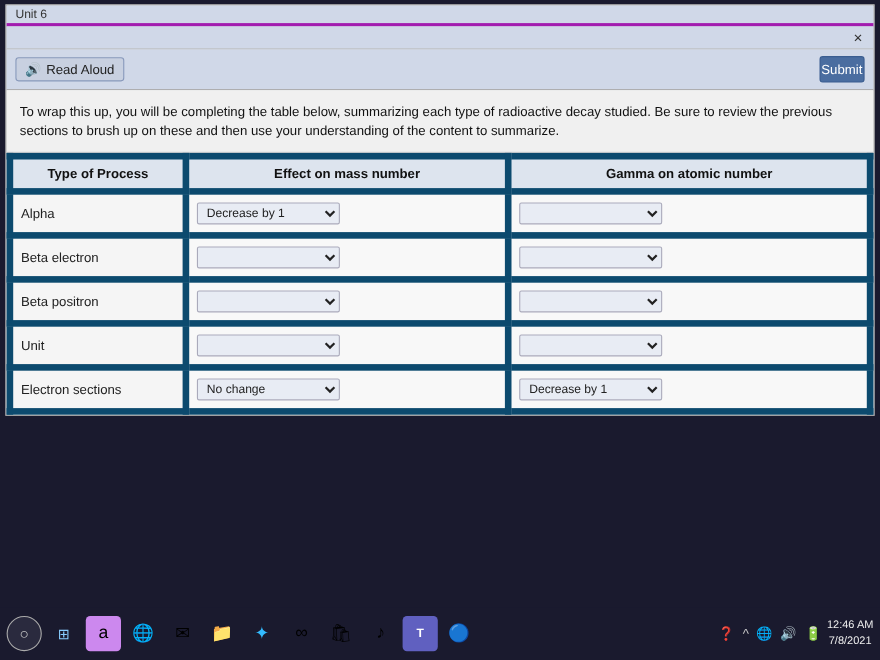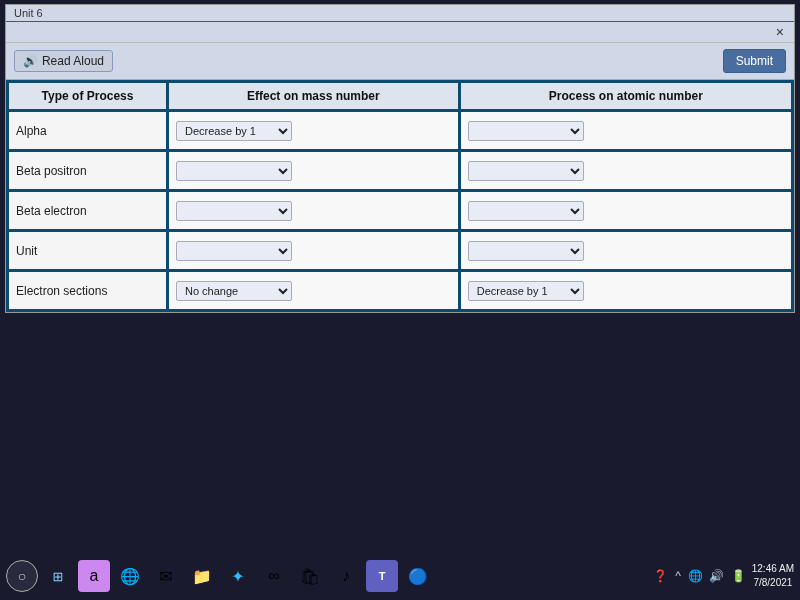--- a/index.html
+++ b/index.html
@@ -45,21 +45,21 @@
       display: flex;
       align-items: center;
       gap: 4px;
       color: #222;
     }
     .btn-submit {
       background: #4a6da0;
       color: white;
       border: 1px solid #3a5d90;
       border-radius: 3px;
-      padding: 4px 12px;
+      padding: 4px 1px;
       font-size: 12px;
       cursor: pointer;
     }
     .close-btn {
       background: none;
       border: none;
       font-size: 14px;
       cursor: pointer;
       color: #333;
       padding: 0 4px;
@@ -76,21 +76,21 @@
     }
 
     
     .decay-table {
       width: 100%;
       border-collapse: collapse;
       background: #f8f8f8;
       margin: 0;
     }
     .decay-table th, .decay-table td {
-      border: 3px solid #0c4a6e;
+      border: 6px solid #0c4a6e;
       padding: 6px 7px;
       vertical-align: middle;
     }
     .decay-table thead th {
       background: #dde4ee;
       font-weight: bold;
       font-size: 12px;
       color: #111;
     }
     .decay-table tbody td {
@@ -107,21 +107,21 @@
       height: 40px;
     }
 
     select.dropdown {
       background: #e8ecf4;
       border: 1px solid #aab;
       border-radius: 2px;
       padding: 2px 4px;
       font-size: 11px;
       color: #222;
-      width: 116px;
+      width: 130px;
       cursor: pointer;
     }
 
     
     .taskbar {
       position: absolute;
       bottom: 0;
       left: 0;
       width: 800px;
       height: 48px;
@@ -170,21 +170,21 @@
       text-align: center;
       line-height: 1.4;
     }
 
     
     .title-bar-top {
       background: #d0d8e8;
       padding: 2px 8px;
       font-size: 11px;
       color: #333;
-      border-bottom: 1px solid #a21caf;
+      border-bottom: 3px solid #a21caf;
     }
   </style>
 </head>
 <body>
 
 <div class="main-window">
 
   <div class="title-bar-top">
     <span>Unit 6</span>
   </div>
@@ -196,43 +196,46 @@
   <div class="top-bar">
     <div class="top-bar-left">
       <button class="btn-toolbar">
         <span>🔊</span>
         <span>Read Aloud</span>
       </button>
     </div>
     <button class="btn-submit">Submit</button>
   </div>
 
+  <div class="instructions">
+    <span>To wrap this up, you will be completing the table below, summarizing each type of radioactive decay studied.  Be sure to review the previous sections to brush up on these and then use your understanding of the content to summarize.</span>
+  </div>
 
   <table class="decay-table">
     <thead>
       <tr>
         <th>Type of Process</th>
         <th>Effect on mass number</th>
-        <th>Process on atomic number</th>
+        <th>Gamma on atomic number</th>
       </tr>
     </thead>
     <tbody id="table-body">
 
     <tr>
           <td>Alpha</td>
           <td><select class="dropdown"><option value=""></option><option value="No change">No change</option><option value="Decrease by 1" selected="">Decrease by 1</option><option value="Decrease by 2">Decrease by 2</option><option value="Decrease by 4">Decrease by 4</option><option value="Increase by 1">Increase by 1</option><option value="Increase by 2">Increase by 2</option></select></td>
           <td><select class="dropdown"><option value=""></option><option value="No change">No change</option><option value="Decrease by 1">Decrease by 1</option><option value="Decrease by 2">Decrease by 2</option><option value="Decrease by 4">Decrease by 4</option><option value="Increase by 1">Increase by 1</option><option value="Increase by 2">Increase by 2</option></select></td>
         </tr>
         <tr>
+          <td>Beta electron</td>
+          <td><select class="dropdown"><option value=""></option><option value="No change">No change</option><option value="Decrease by 1">Decrease by 1</option><option value="Decrease by 2">Decrease by 2</option><option value="Decrease by 4">Decrease by 4</option><option value="Increase by 1">Increase by 1</option><option value="Increase by 2">Increase by 2</option></select></td>
+          <td><select class="dropdown"><option value=""></option><option value="No change">No change</option><option value="Decrease by 1">Decrease by 1</option><option value="Decrease by 2">Decrease by 2</option><option value="Decrease by 4">Decrease by 4</option><option value="Increase by 1">Increase by 1</option><option value="Increase by 2">Increase by 2</option></select></td>
+        </tr>
+        <tr>
           <td>Beta positron</td>
-          <td><select class="dropdown"><option value=""></option><option value="No change">No change</option><option value="Decrease by 1">Decrease by 1</option><option value="Decrease by 2">Decrease by 2</option><option value="Decrease by 4">Decrease by 4</option><option value="Increase by 1">Increase by 1</option><option value="Increase by 2">Increase by 2</option></select></td>
-          <td><select class="dropdown"><option value=""></option><option value="No change">No change</option><option value="Decrease by 1">Decrease by 1</option><option value="Decrease by 2">Decrease by 2</option><option value="Decrease by 4">Decrease by 4</option><option value="Increase by 1">Increase by 1</option><option value="Increase by 2">Increase by 2</option></select></td>
-        </tr>
-        <tr>
-          <td>Beta electron</td>
           <td><select class="dropdown"><option value=""></option><option value="No change">No change</option><option value="Decrease by 1">Decrease by 1</option><option value="Decrease by 2">Decrease by 2</option><option value="Decrease by 4">Decrease by 4</option><option value="Increase by 1">Increase by 1</option><option value="Increase by 2">Increase by 2</option></select></td>
           <td><select class="dropdown"><option value=""></option><option value="No change">No change</option><option value="Decrease by 1">Decrease by 1</option><option value="Decrease by 2">Decrease by 2</option><option value="Decrease by 4">Decrease by 4</option><option value="Increase by 1">Increase by 1</option><option value="Increase by 2">Increase by 2</option></select></td>
         </tr>
         <tr>
           <td>Unit</td>
           <td><select class="dropdown"><option value=""></option><option value="No change">No change</option><option value="Decrease by 1">Decrease by 1</option><option value="Decrease by 2">Decrease by 2</option><option value="Decrease by 4">Decrease by 4</option><option value="Increase by 1">Increase by 1</option><option value="Increase by 2">Increase by 2</option></select></td>
           <td><select class="dropdown"><option value=""></option><option value="No change">No change</option><option value="Decrease by 1">Decrease by 1</option><option value="Decrease by 2">Decrease by 2</option><option value="Decrease by 4">Decrease by 4</option><option value="Increase by 1">Increase by 1</option><option value="Increase by 2">Increase by 2</option></select></td>
         </tr>
         <tr>
           <td>Electron sections</td>

